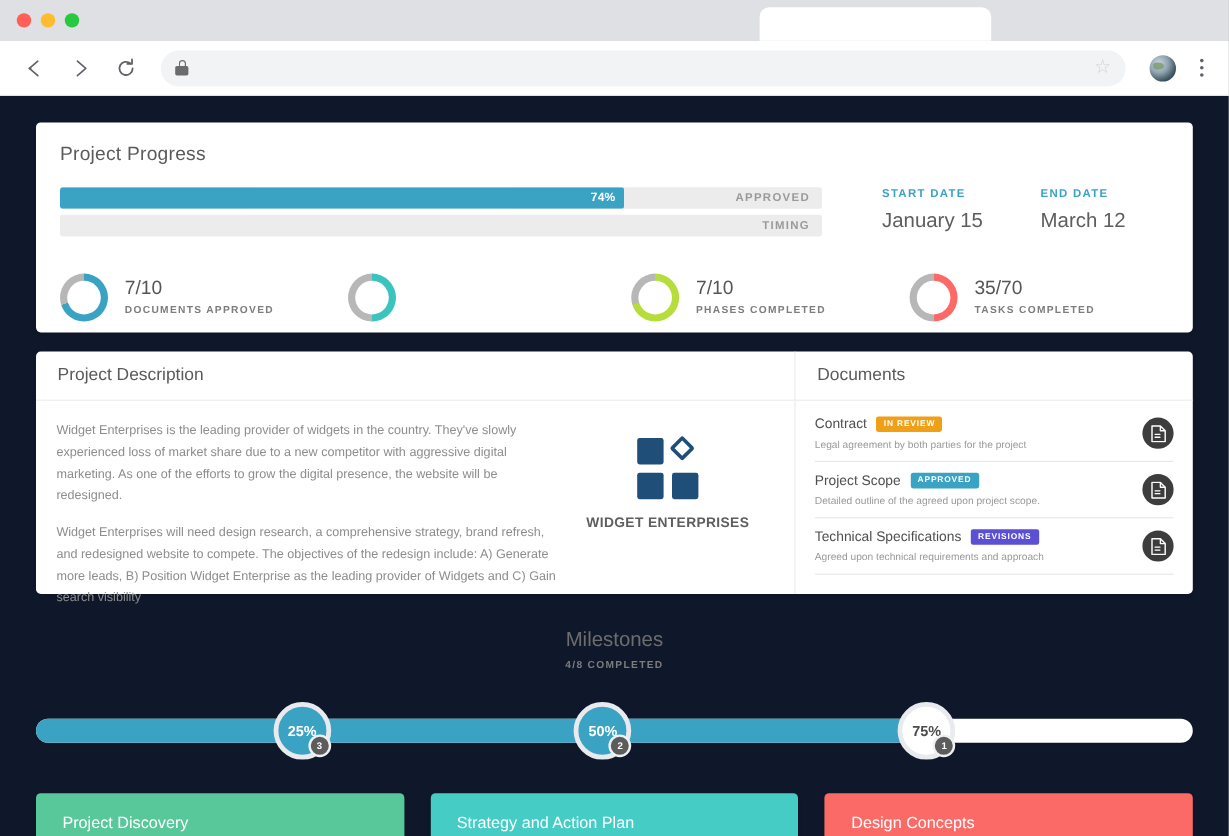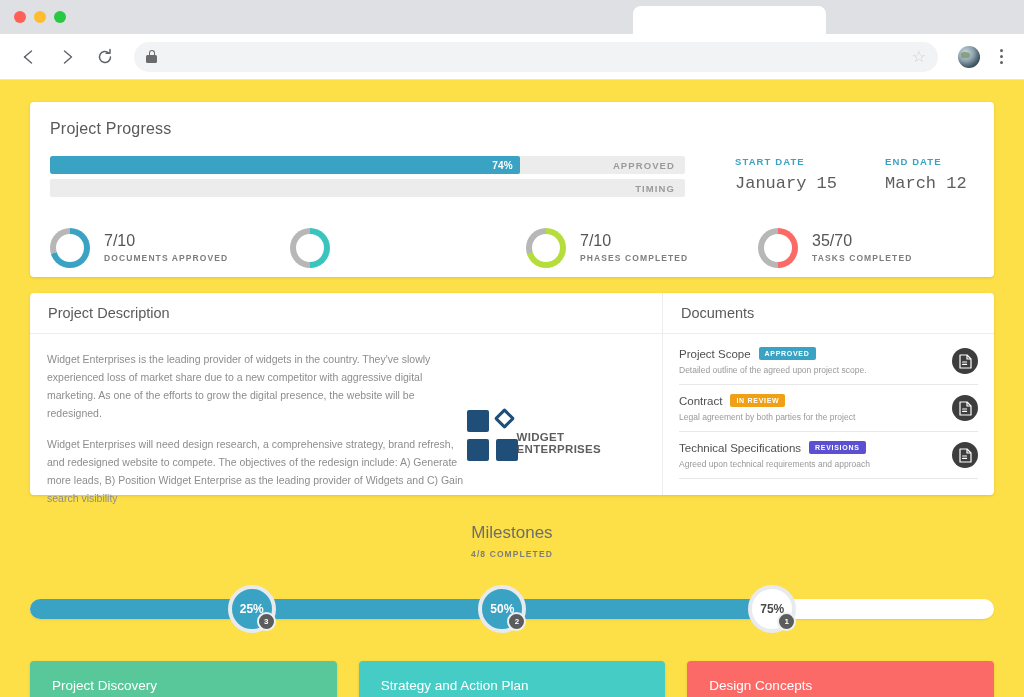--- a/index.html
+++ b/index.html
@@ -66,21 +66,21 @@
   .avatar:after {
     content:""; position:absolute; left:3px; top:6px;
     width:9px; height:6px; background:#7e9b72; border-radius:40% 55% 50% 45%;
     opacity:.85;
   }
   .kebab { width: 22px; display: flex; flex-direction: column; align-items: center; gap: 3px; margin-left: 6px; flex: none; }
   .kebab i { width: 3px; height: 3px; border-radius: 50%; background: #5f6368; display: block; }
 
   
   .page {
-    height: 617px; background: #fde047;
+    height: 617px; background: #0f172a;
     overflow: hidden; position: relative;
   }
   .card {
     background: #fff; border-radius: 4px;
     box-shadow: 0 1px 3px rgba(0,0,0,0.12);
   }
 
   
   .pp-card { margin: 22px 30px 0 30px; padding: 18px 20px 0 20px; height: 175px; }
   .pp-title { font-size: 16px; color: #5a5a5a; font-weight: 400; letter-spacing: .2px; }
@@ -100,21 +100,21 @@
     font-size: 10px; font-weight: bold; color: #fff; letter-spacing: .2px;
   }
   .barlabel {
     position: absolute; right: 10px; top: 50%; transform: translateY(-50%);
     font-size: 9.5px; font-weight: bold; color: #9a9a9a; letter-spacing: 1.1px;
   }
 
   .dates { display: flex; padding-left: 50px; gap: 48px; }
   .dblock { }
   .dlabel { font-size: 9.5px; font-weight: bold; color: #3aa3c4; letter-spacing: 1.1px; }
-  .dvalue { font-size: 17px; color: #5d5d5d; margin-top: 7px; font-weight: 400; font-family: Liberation Mono, monospace; }
+  .dvalue { font-size: 17px; color: #5d5d5d; margin-top: 7px; font-weight: 400; }
 
   .stats { display: flex; margin-top: 26px; }
   .stat { display: flex; align-items: center; }
   .ring { width: 40px; height: 40px; border-radius: 50%; position: relative; flex: none; }
   .ring:after {
     content: ""; position: absolute; inset: 6px;
     background: #fff; border-radius: 50%;
   }
   .stat-txt { margin-left: 14px; }
   .stat-num { font-size: 16px; color: #555; line-height: 1.05; font-weight: 400; }
@@ -127,21 +127,21 @@
   .pane-head {
     height: 41px; display: flex; align-items: center; padding-left: 18px;
     border-bottom: 1px solid #ededed;
   }
   .pane-head h2 { font-size: 14.5px; font-weight: 400; color: #5a5a5a; }
   .desc-body { display: flex; padding: 16px 16px 0 17px; }
   .desc-text { width: 420px; }
   .desc-text p { font-size: 10.5px; line-height: 1.72; color: #8d8d8d; }
   .desc-text p + p { margin-top: 13px; }
 
-  .logo-box { flex: 1; display: flex; flex-direction: row; align-items: center; justify-content: flex-start; padding-top: 15px; }
+  .logo-box { flex: 1; display: flex; flex-direction: column; align-items: center; justify-content: flex-start; padding-top: 15px; }
   .logo-grid { width: 52px; height: 52px; position: relative; }
   .sq { position: absolute; width: 22px; height: 22px; background: #1f4e79; border-radius: 2px; }
   .sq.tl { left: 0; top: 0; }
   .sq.bl { left: 0; top: 29px; }
   .sq.br { left: 29px; top: 29px; }
   .dia {
     position: absolute; left: 30px; top: 1px;
     width: 15px; height: 15px; border: 3.5px solid #1f4e79;
     transform: rotate(45deg); border-radius: 2px;
   }
@@ -349,41 +349,41 @@
 
       <div class="docs-pane">
         <div class="pane-head">
           <h2>Documents</h2>
         </div>
         <div class="doc-list">
 
           <div class="doc-row">
             <div class="doc-main">
               <div class="doc-title-line">
-                <span class="doc-title">Project Scope</span>
-                <span class="badge approved">APPROVED</span>
+                <span class="doc-title">Contract</span>
+                <span class="badge review">IN REVIEW</span>
               </div>
-              <div class="doc-sub">Detailed outline of the agreed upon project scope.</div>
+              <div class="doc-sub">Legal agreement by both parties for the project</div>
             </div>
             <div class="doc-icon">
               <svg width="13" height="15" viewBox="0 0 13 15">
                   <path d="M1 1h7l4 4v9H1z" fill="none" stroke="#fff" stroke-width="1.2" stroke-linejoin="round"></path>
                   <path d="M8 1v4h4" fill="none" stroke="#fff" stroke-width="1.2" stroke-linejoin="round"></path>
                   <path d="M3.6 8h4M3.6 10.4h4" stroke="#fff" stroke-width="1.1" stroke-linecap="round"></path>
                 </svg>
             </div>
           </div>
 
           <div class="doc-row">
             <div class="doc-main">
               <div class="doc-title-line">
-                <span class="doc-title">Contract</span>
-                <span class="badge review">IN REVIEW</span>
+                <span class="doc-title">Project Scope</span>
+                <span class="badge approved">APPROVED</span>
               </div>
-              <div class="doc-sub">Legal agreement by both parties for the project</div>
+              <div class="doc-sub">Detailed outline of the agreed upon project scope.</div>
             </div>
             <div class="doc-icon">
               <svg width="13" height="15" viewBox="0 0 13 15">
                   <path d="M1 1h7l4 4v9H1z" fill="none" stroke="#fff" stroke-width="1.2" stroke-linejoin="round"></path>
                   <path d="M8 1v4h4" fill="none" stroke="#fff" stroke-width="1.2" stroke-linejoin="round"></path>
                   <path d="M3.6 8h4M3.6 10.4h4" stroke="#fff" stroke-width="1.1" stroke-linecap="round"></path>
                 </svg>
             </div>
           </div>
 

